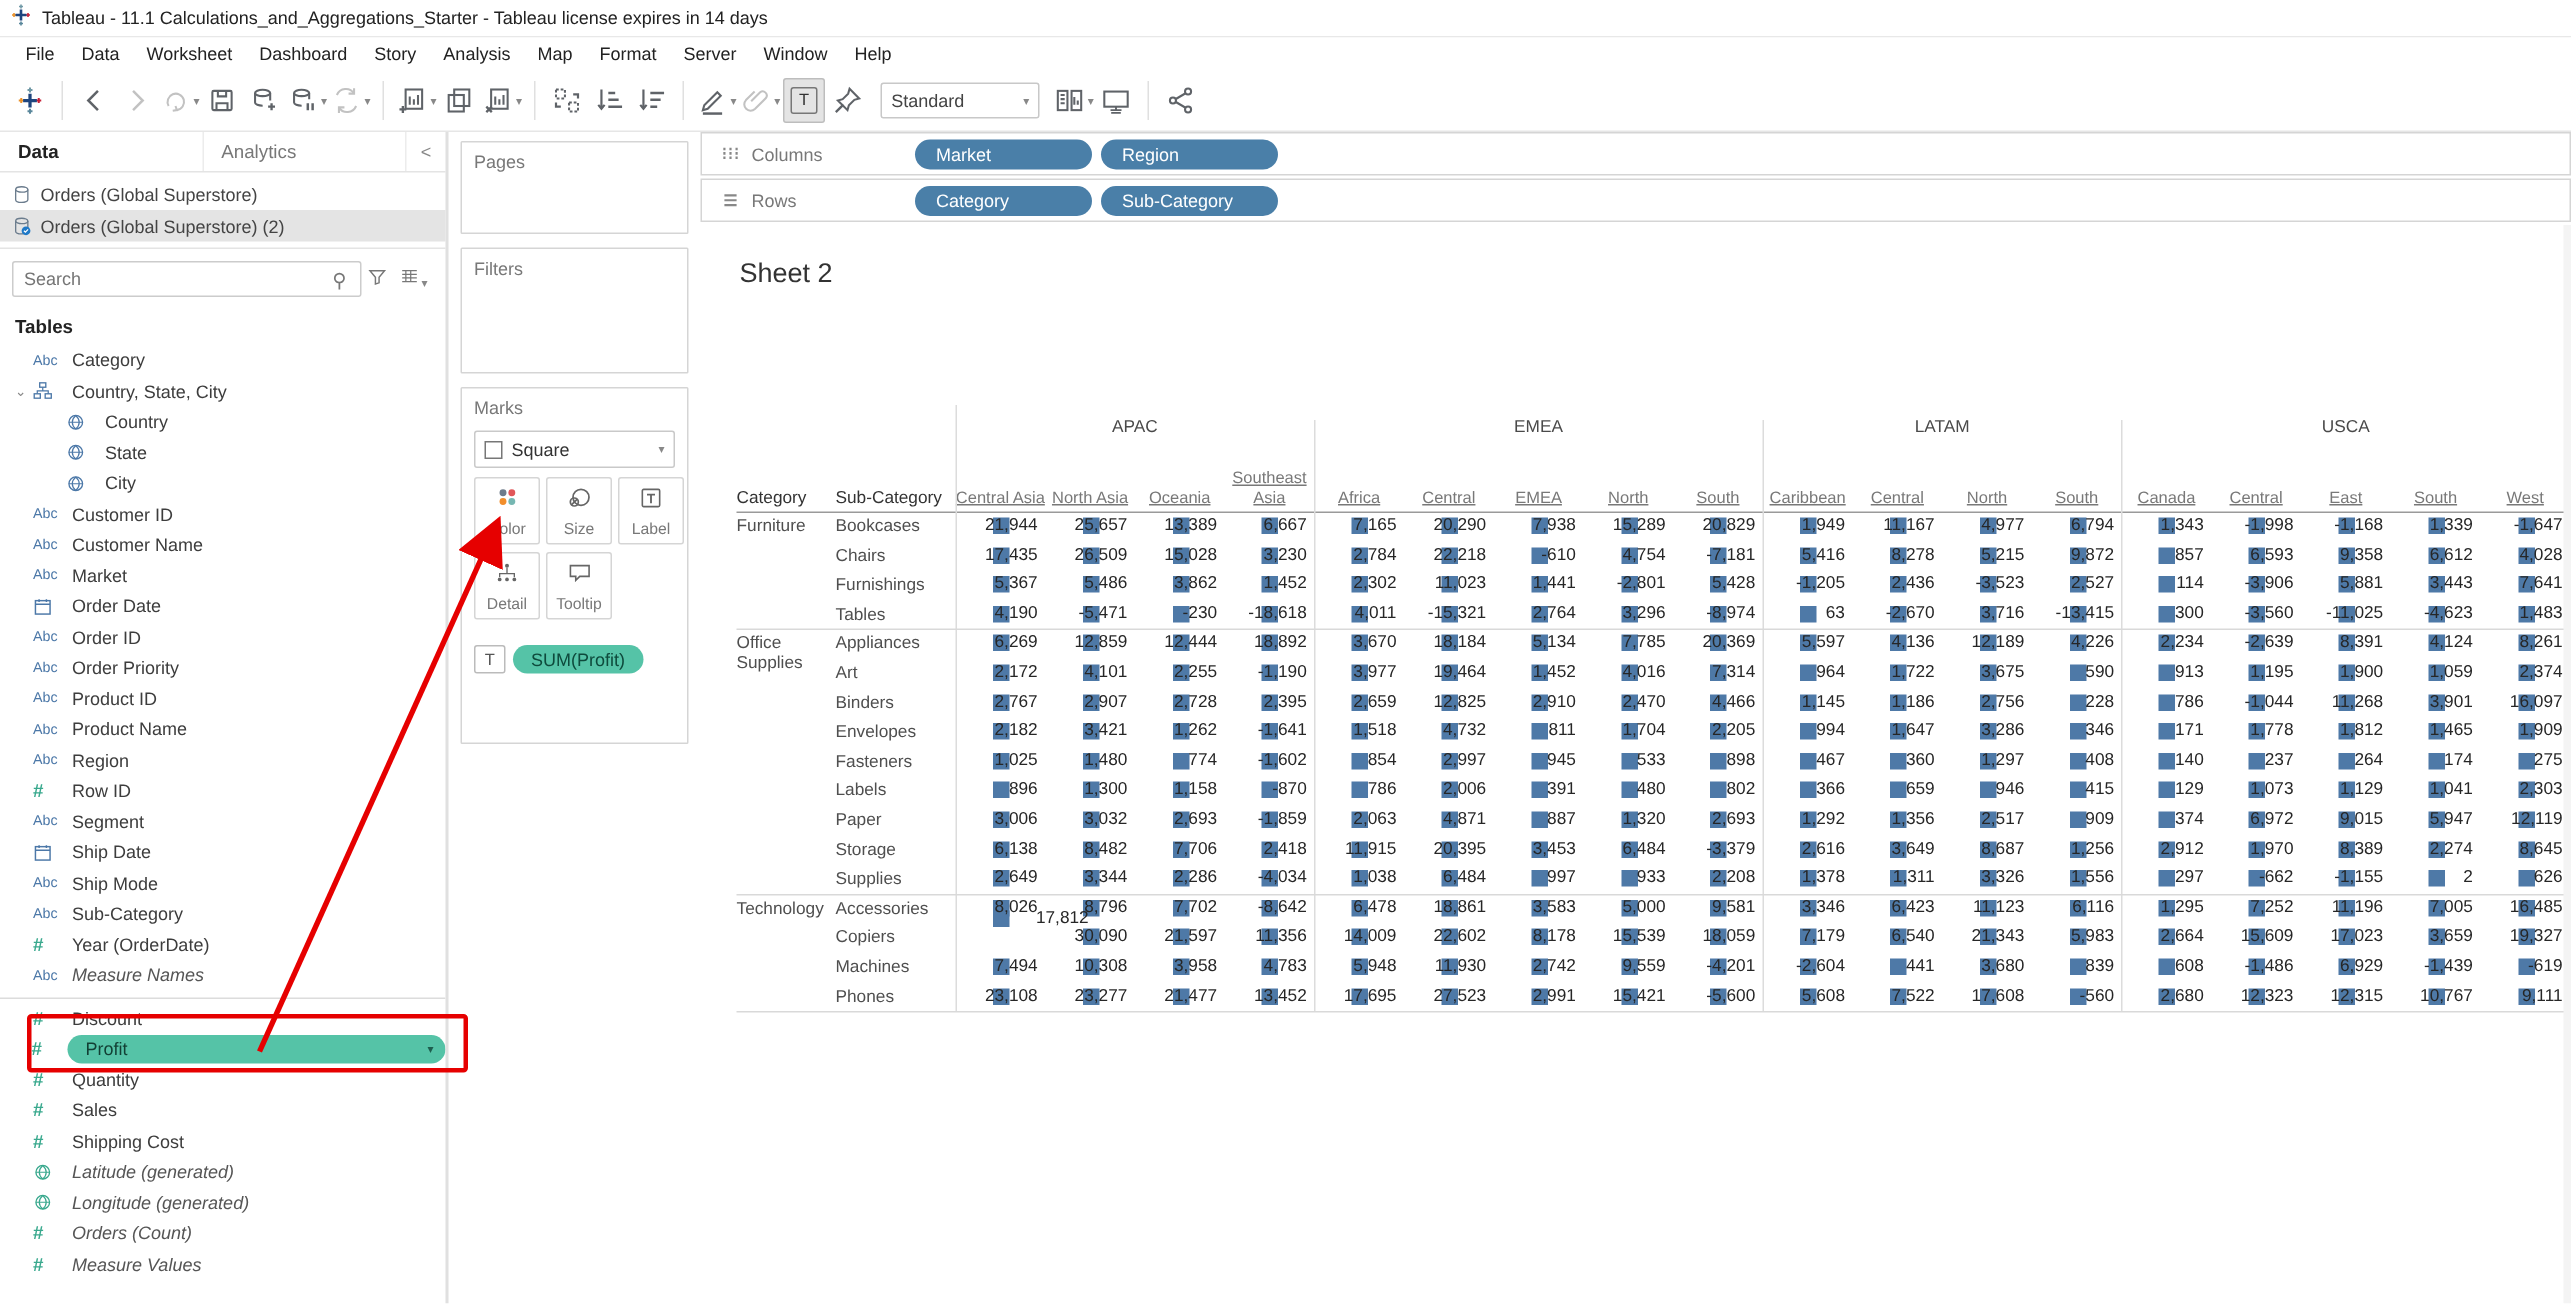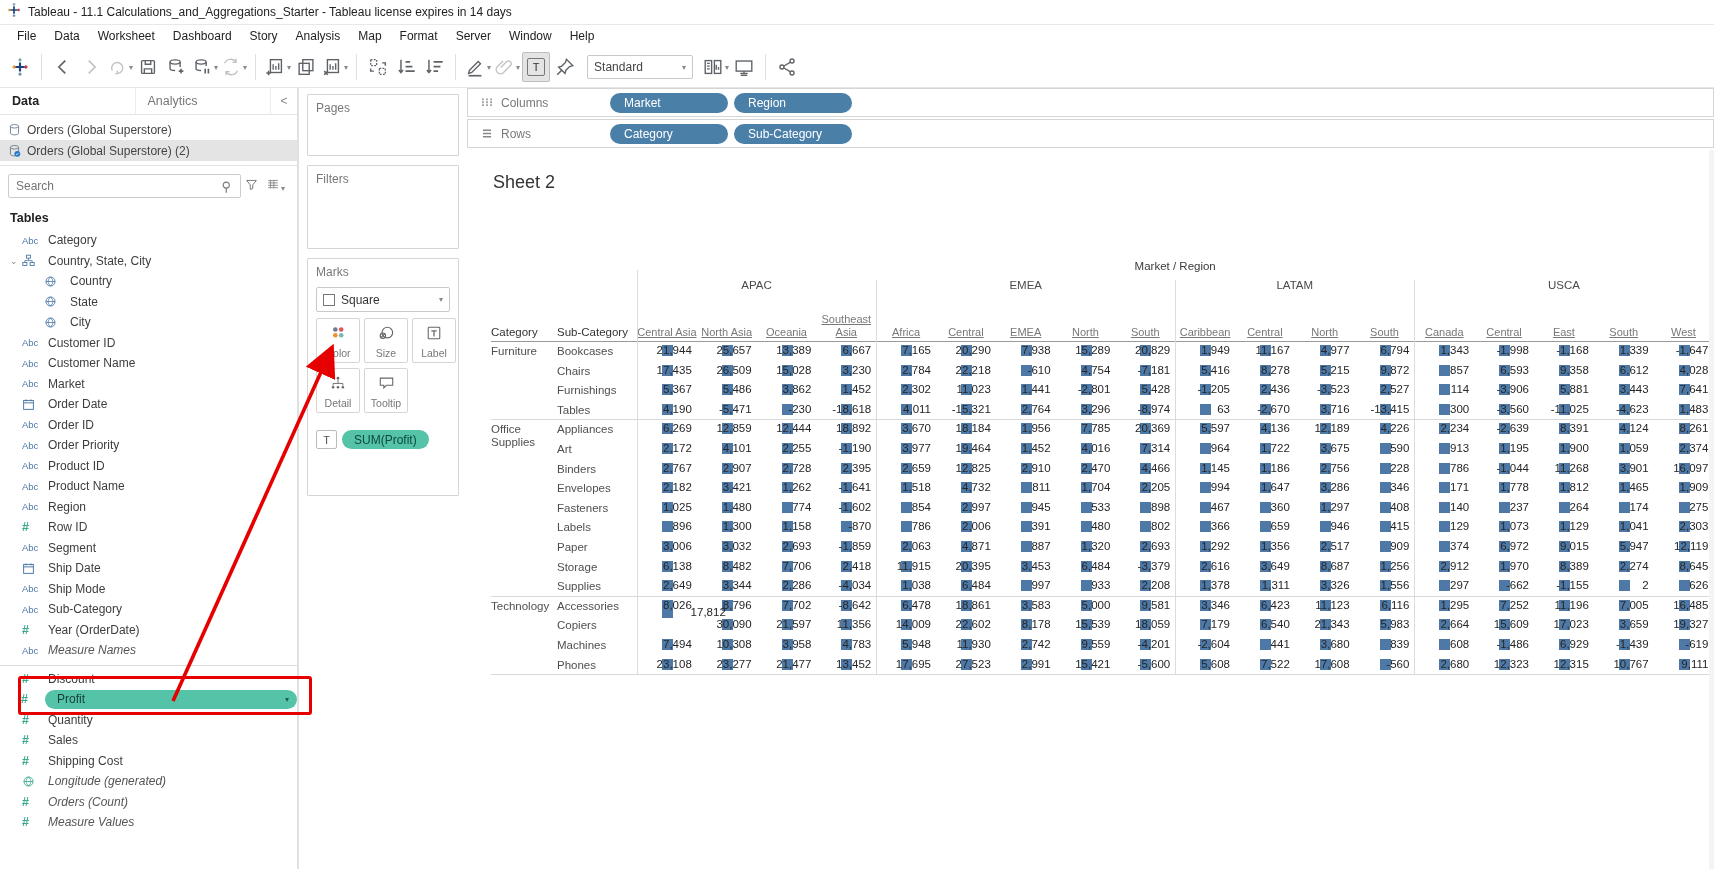--- a/index.html
+++ b/index.html
@@ -532,20 +532,30 @@
             <span class="f-lbl">Shipping Cost</span>
           </div>
           <div class="f-row">
             <span class="f-exp"></span>
             <span class="f-ic">
               <svg width="13" height="13" viewBox="0 0 16 16">
                 <circle cx="8" cy="8" r="5.6" fill="none" stroke="#3aa98e" stroke-width="1.1"></circle>
                 <path d="M2.4 8h11.2M8 2.4c-3.8 3.4-3.8 7.8 0 11.2M8 2.4c3.8 3.4 3.8 7.8 0 11.2" fill="none" stroke="#3aa98e" stroke-width="1"></path>
               </svg>
             </span>
+            <span class="f-lbl it">Latitude (generated)</span>
+          </div>
+          <div class="f-row">
+            <span class="f-exp"></span>
+            <span class="f-ic">
+              <svg width="13" height="13" viewBox="0 0 16 16">
+                <circle cx="8" cy="8" r="5.6" fill="none" stroke="#3aa98e" stroke-width="1.1"></circle>
+                <path d="M2.4 8h11.2M8 2.4c-3.8 3.4-3.8 7.8 0 11.2M8 2.4c3.8 3.4 3.8 7.8 0 11.2" fill="none" stroke="#3aa98e" stroke-width="1"></path>
+              </svg>
+            </span>
             <span class="f-lbl it">Longitude (generated)</span>
           </div>
           <div class="f-row">
             <span class="f-exp"></span>
             <span class="f-ic">
               <span class="fi-hash">#</span>
             </span>
             <span class="f-lbl it">Orders (Count)</span>
           </div>
           <div class="f-row">
@@ -644,21 +654,20 @@
           <span>Rows</span>
         </div>
         <div id="rowPills" style="display:flex;">
             <span class="pill">Category</span>
             <span class="pill">Sub-Category</span>
           </div>
       </div>
       <div class="sheet-area">
         <div class="sheet-title">Sheet 2</div>
         <div id="xtab">
-            <div class="xt-mr" style="left: 146px; top: 0px; width: 1076.4px;">Market  /  Region</div>
             <div class="xt-market" style="left: 146px; top: 19px; width: 239.2px;">APAC</div>
             <div class="xt-region" style="left: 146px; top: 38px; width: 59.8px; height: 40px;">Central Asia</div>
             <div class="xt-region" style="left: 205.8px; top: 38px; width: 59.8px; height: 40px;">North Asia</div>
             <div class="xt-region" style="left: 265.6px; top: 38px; width: 59.8px; height: 40px;">Oceania</div>
             <div class="xt-region" style="left: 325.4px; top: 38px; width: 59.8px; height: 40px;">Southeast Asia</div>
             <div class="xt-market" style="left: 385.2px; top: 19px; width: 299px;">EMEA</div>
             <div class="xt-region" style="left: 385.2px; top: 38px; width: 59.8px; height: 40px;">Africa</div>
             <div class="xt-region" style="left: 445px; top: 38px; width: 59.8px; height: 40px;">Central</div>
             <div class="xt-region" style="left: 504.8px; top: 38px; width: 59.8px; height: 40px;">EMEA</div>
             <div class="xt-region" style="left: 564.6px; top: 38px; width: 59.8px; height: 40px;">North</div>
@@ -996,21 +1005,21 @@
             <div class="xt-cell" style="left: 385.2px; top: 159.4px; width: 59.8px; height: 19.6px;">
               <span class="mk" style="background: rgb(78, 121, 167);"></span>
               <span class="val">3,670</span>
             </div>
             <div class="xt-cell" style="left: 445px; top: 159.4px; width: 59.8px; height: 19.6px;">
               <span class="mk" style="background: rgb(78, 121, 167);"></span>
               <span class="val">18,184</span>
             </div>
             <div class="xt-cell" style="left: 504.8px; top: 159.4px; width: 59.8px; height: 19.6px;">
               <span class="mk" style="background: rgb(78, 121, 167);"></span>
-              <span class="val">1,956</span>
+              <span class="val">5,134</span>
             </div>
             <div class="xt-cell" style="left: 564.6px; top: 159.4px; width: 59.8px; height: 19.6px;">
               <span class="mk" style="background: rgb(78, 121, 167);"></span>
               <span class="val">7,785</span>
             </div>
             <div class="xt-cell" style="left: 624.4px; top: 159.4px; width: 59.8px; height: 19.6px;">
               <span class="mk" style="background: rgb(78, 121, 167);"></span>
               <span class="val">20,369</span>
             </div>
             <div class="xt-cell" style="left: 684.2px; top: 159.4px; width: 59.8px; height: 19.6px;">

